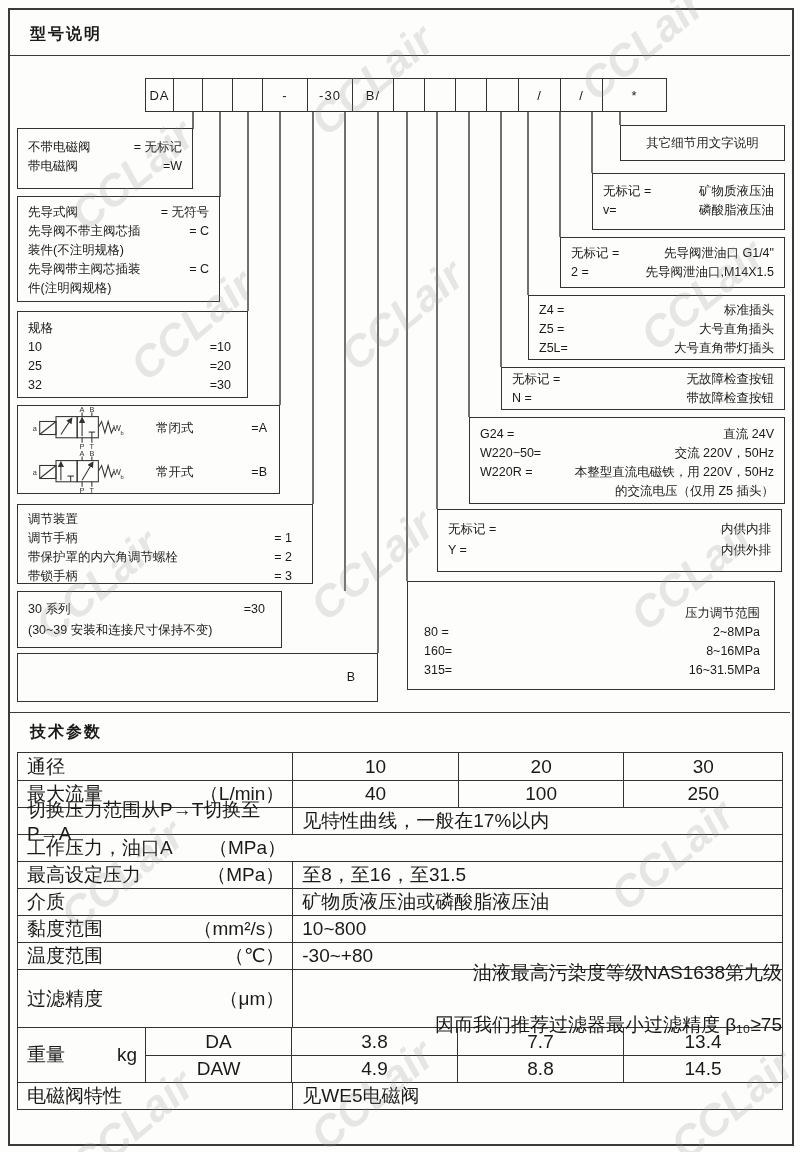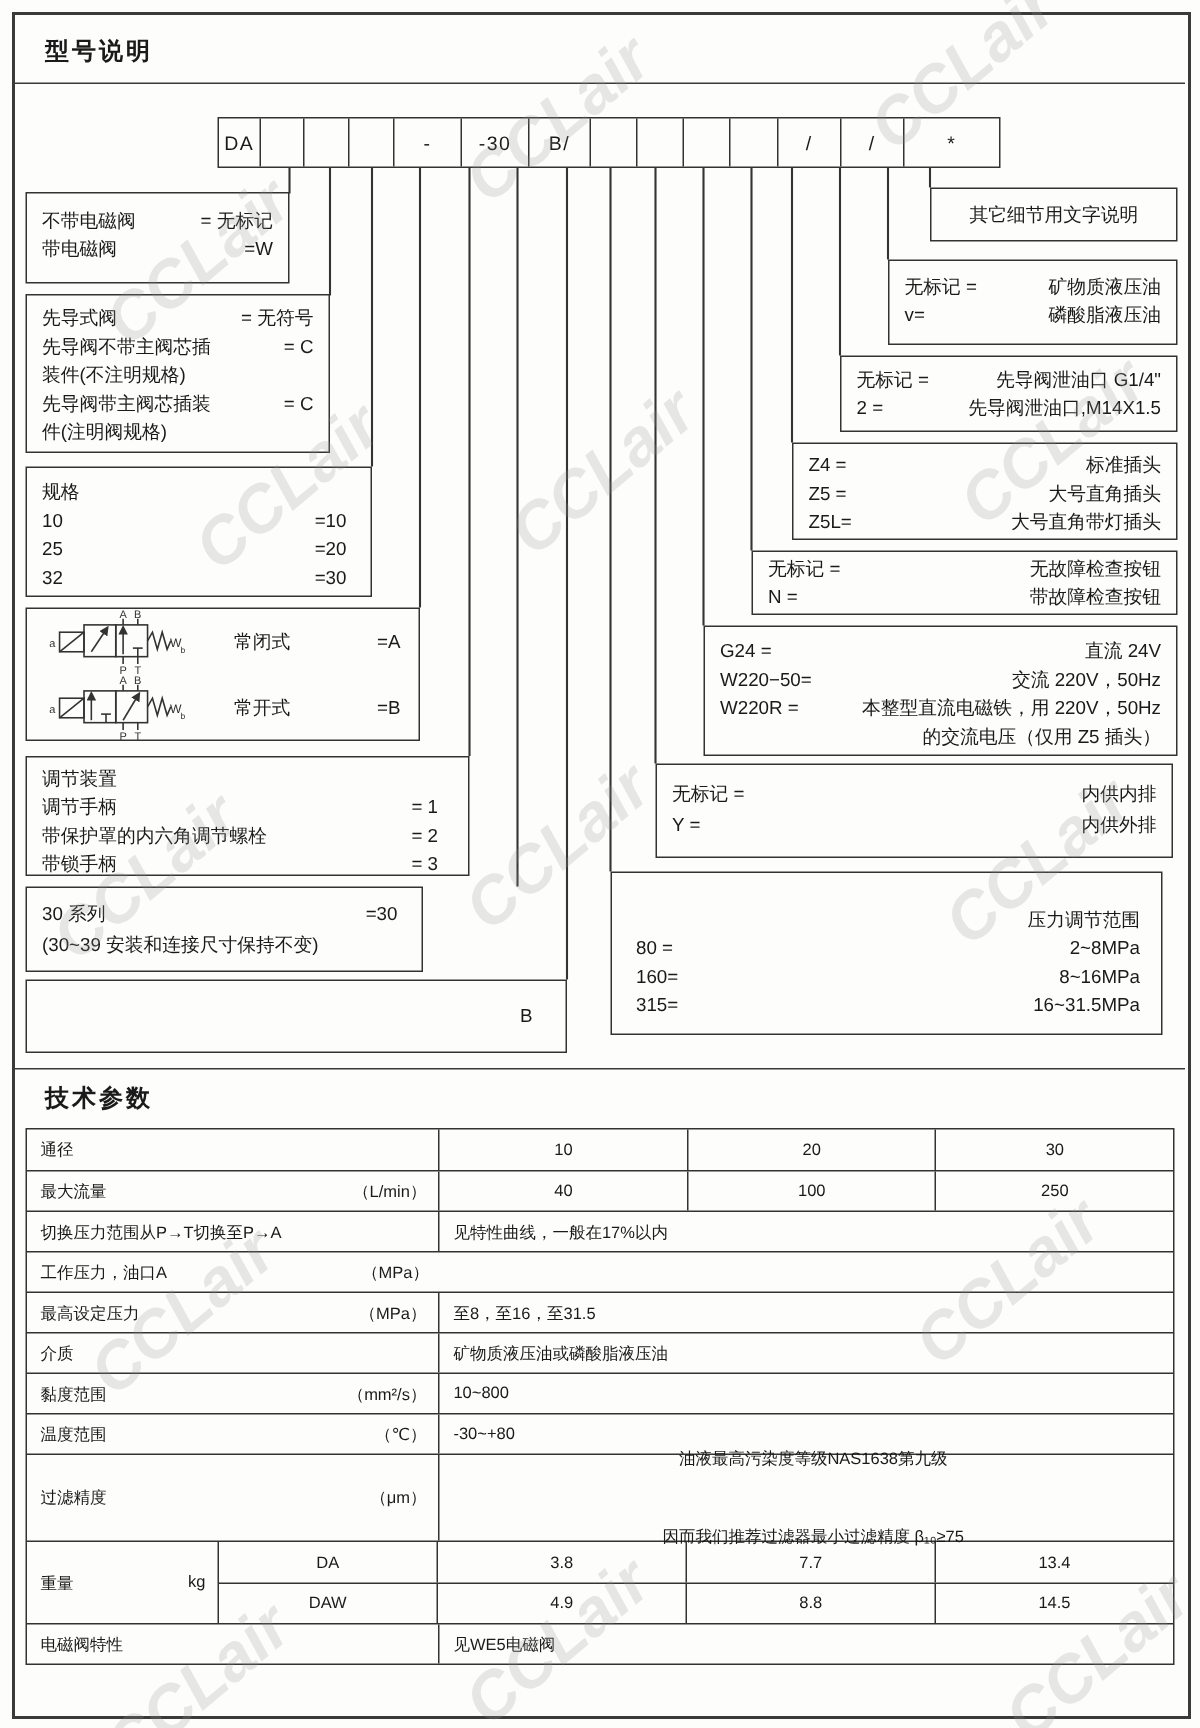--- a/index.html
+++ b/index.html
@@ -20,32 +20,32 @@
   
   .obox{position:absolute;border:1.5px solid #333;box-sizing:border-box;font-size:12.5px;z-index:2;}
   .oline{display:flex;justify-content:space-between;align-items:baseline;padding:0 10px;line-height:19px;}
   .oline .t{white-space:nowrap;}
   .oline .v{white-space:nowrap;}
   .center-line{display:flex;align-items:center;justify-content:center;height:100%;}
   svg.diag{position:absolute;left:0;top:0;z-index:1;}
   .vrow{display:flex;align-items:center;height:44px;padding:0 12px 0 4px;}
   .vrow .t{flex:1;text-align:left;padding-left:22px;}
   
-  #ttable{position:absolute;left:17px;top:752px;width:766px;border:1.6px solid #333;box-sizing:border-box;z-index:2;font-size:11px;background:transparent;}
+  #ttable{position:absolute;left:17px;top:752px;width:766px;border:1.6px solid #333;box-sizing:border-box;z-index:2;font-size:19px;background:transparent;}
   .trow{display:flex;border-top:1.3px solid #333;box-sizing:border-box;}
   .trow:first-child{border-top:none;}
   .tc{box-sizing:border-box;display:flex;align-items:center;border-right:1.3px solid #333;}
   .tc:last-child{border-right:none;}
   .tc.lab{justify-content:space-between;padding:0 8px 0 9px;}
   .tc.val{justify-content:center;}
   .tc.span{justify-content:flex-start;padding-left:9px;}
   .h27{height:27px;} .h58{height:58px;}
   .w-label{width:276px;} .w-c1{width:166px;} .w-c2{width:166px;} .w-c3{width:158px;} .w-span{width:490px;}
   .wt1{width:130px;} .wt2{width:146px;}
-  .two-line{display:flex;flex-direction:column;justify-content:center;align-items:center;padding-left:9px;gap:28px;}
+  .two-line{display:flex;flex-direction:column;justify-content:center;align-items:flex-end;padding-left:9px;gap:28px;}
   .two-line div{line-height:24px;}
   #weight-block{display:flex;border-top:1.3px solid #333;}
   #weight-right .trow{border-top:1.3px solid #333;}
   #weight-right .trow:first-child{border-top:none;}
 </style>
 </head>
 <body>
 
 <div id="page">
   <div class="frame"></div>

